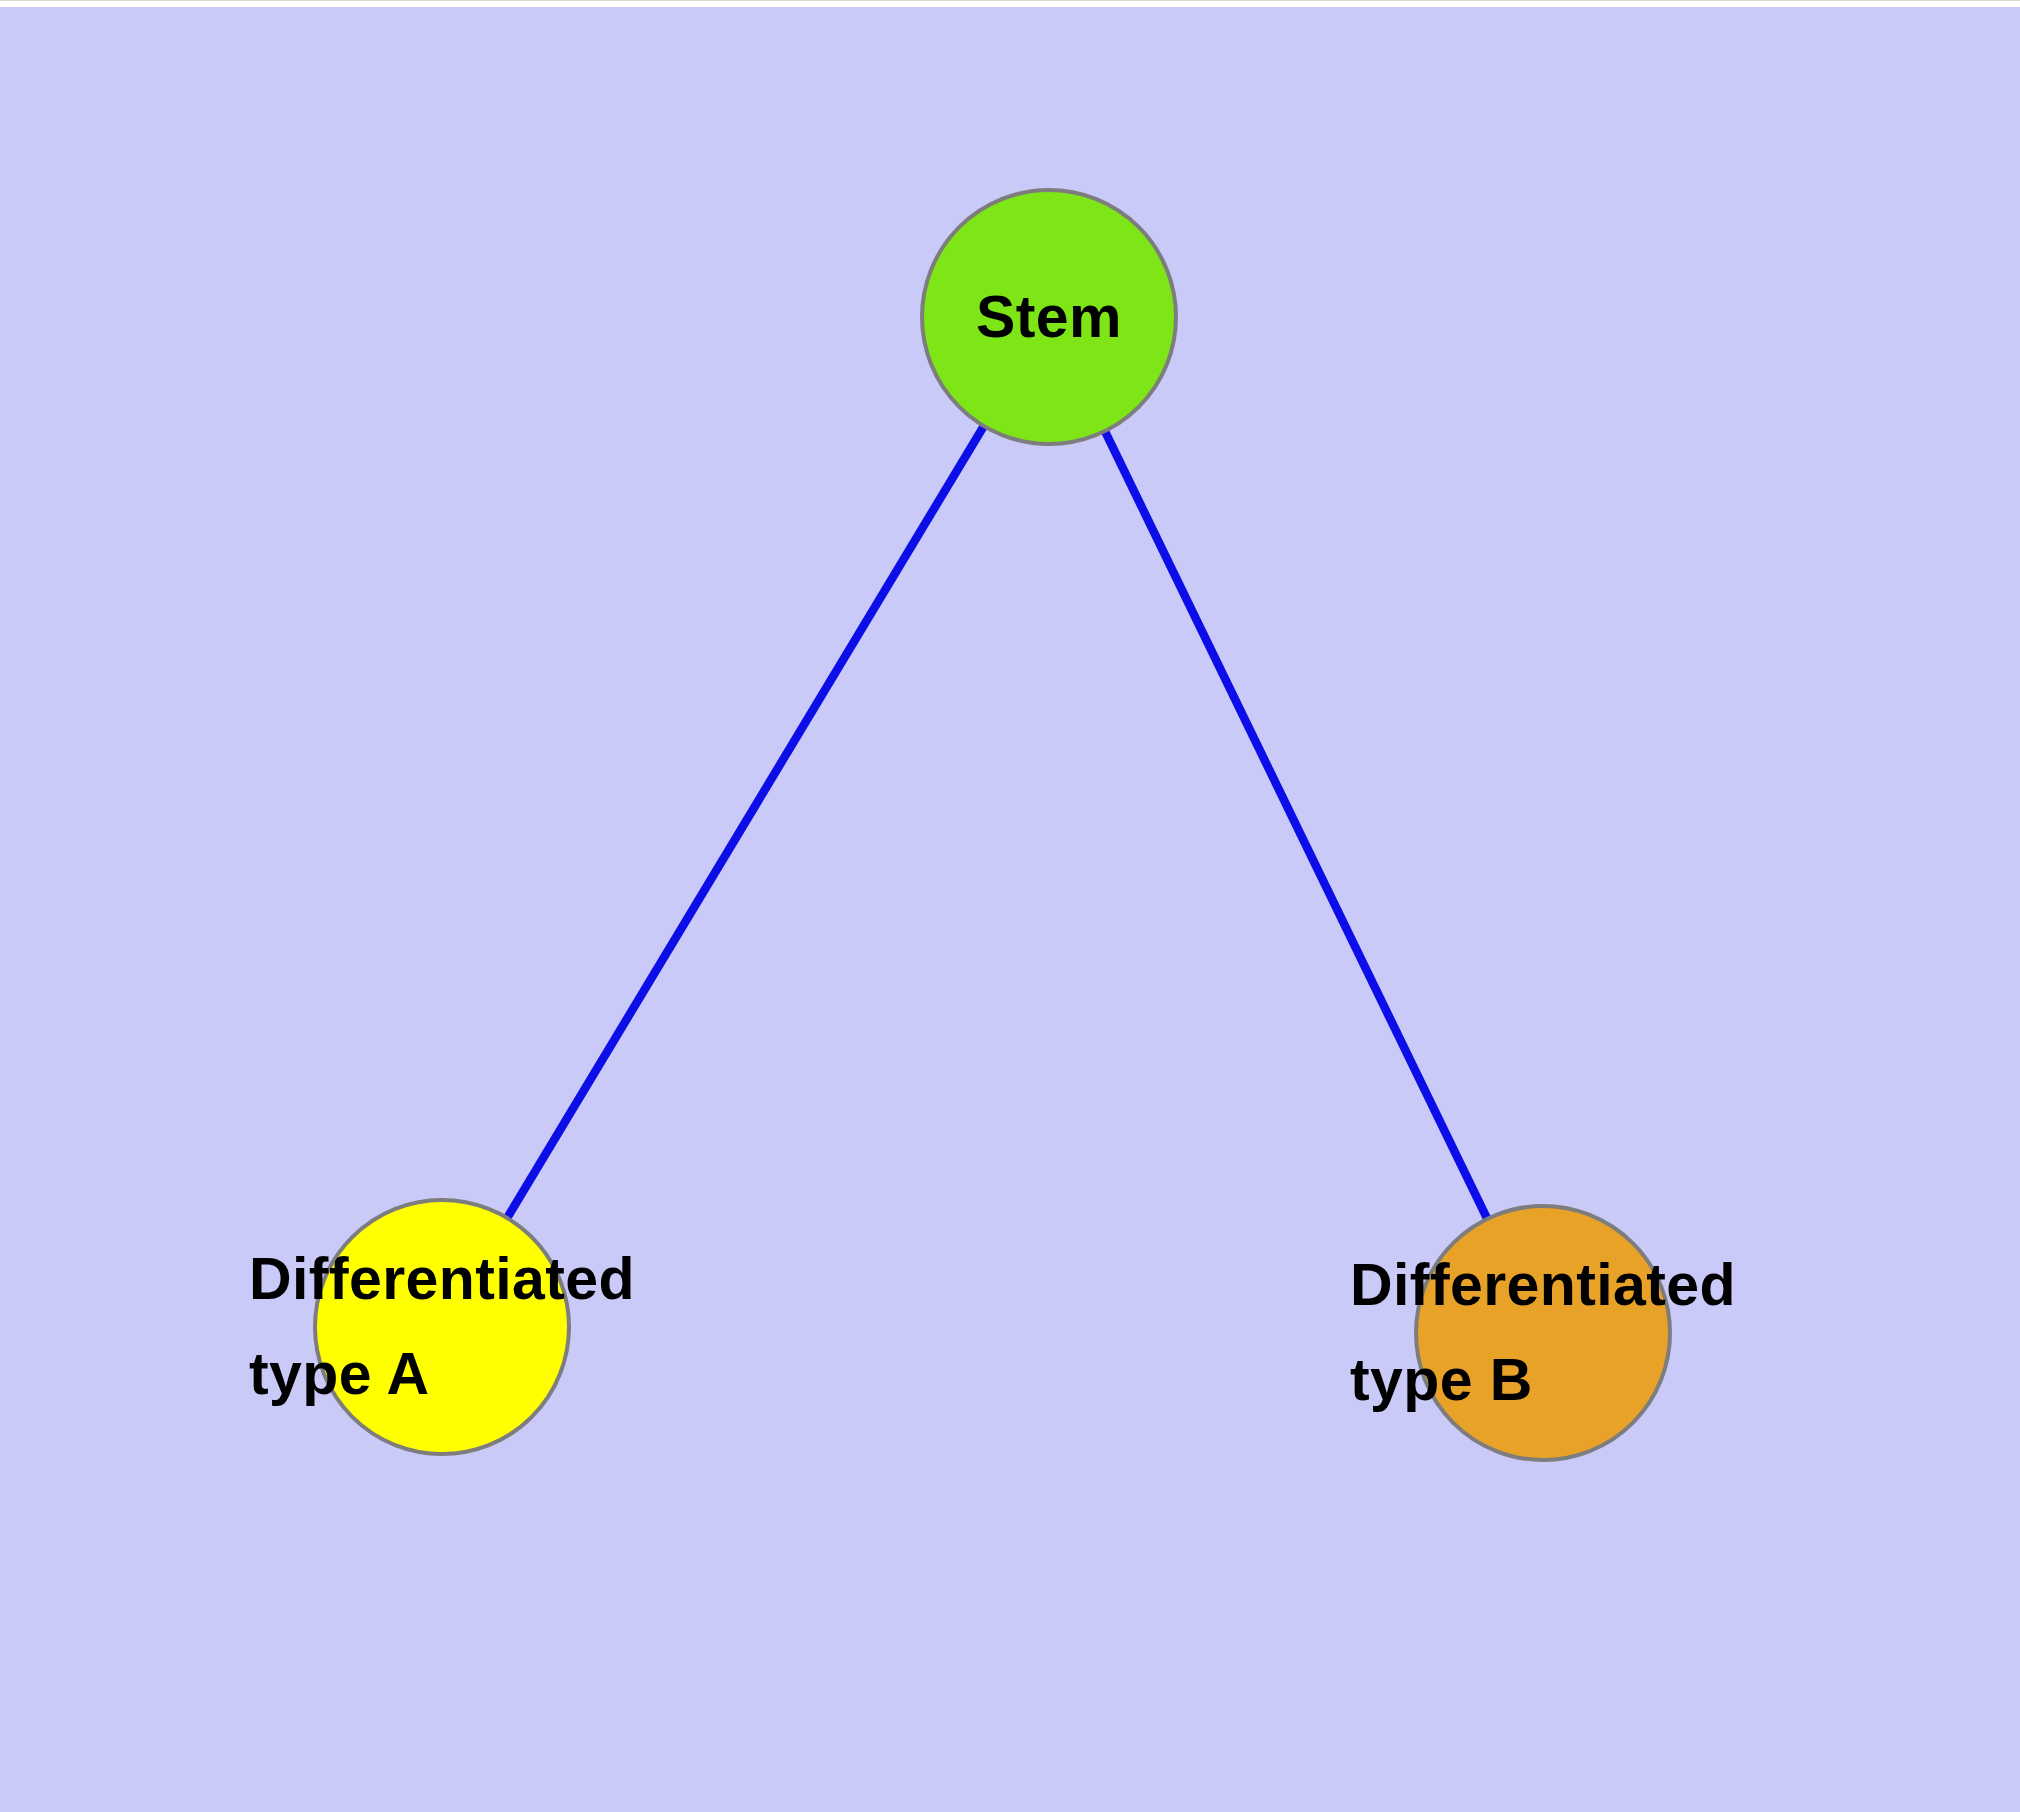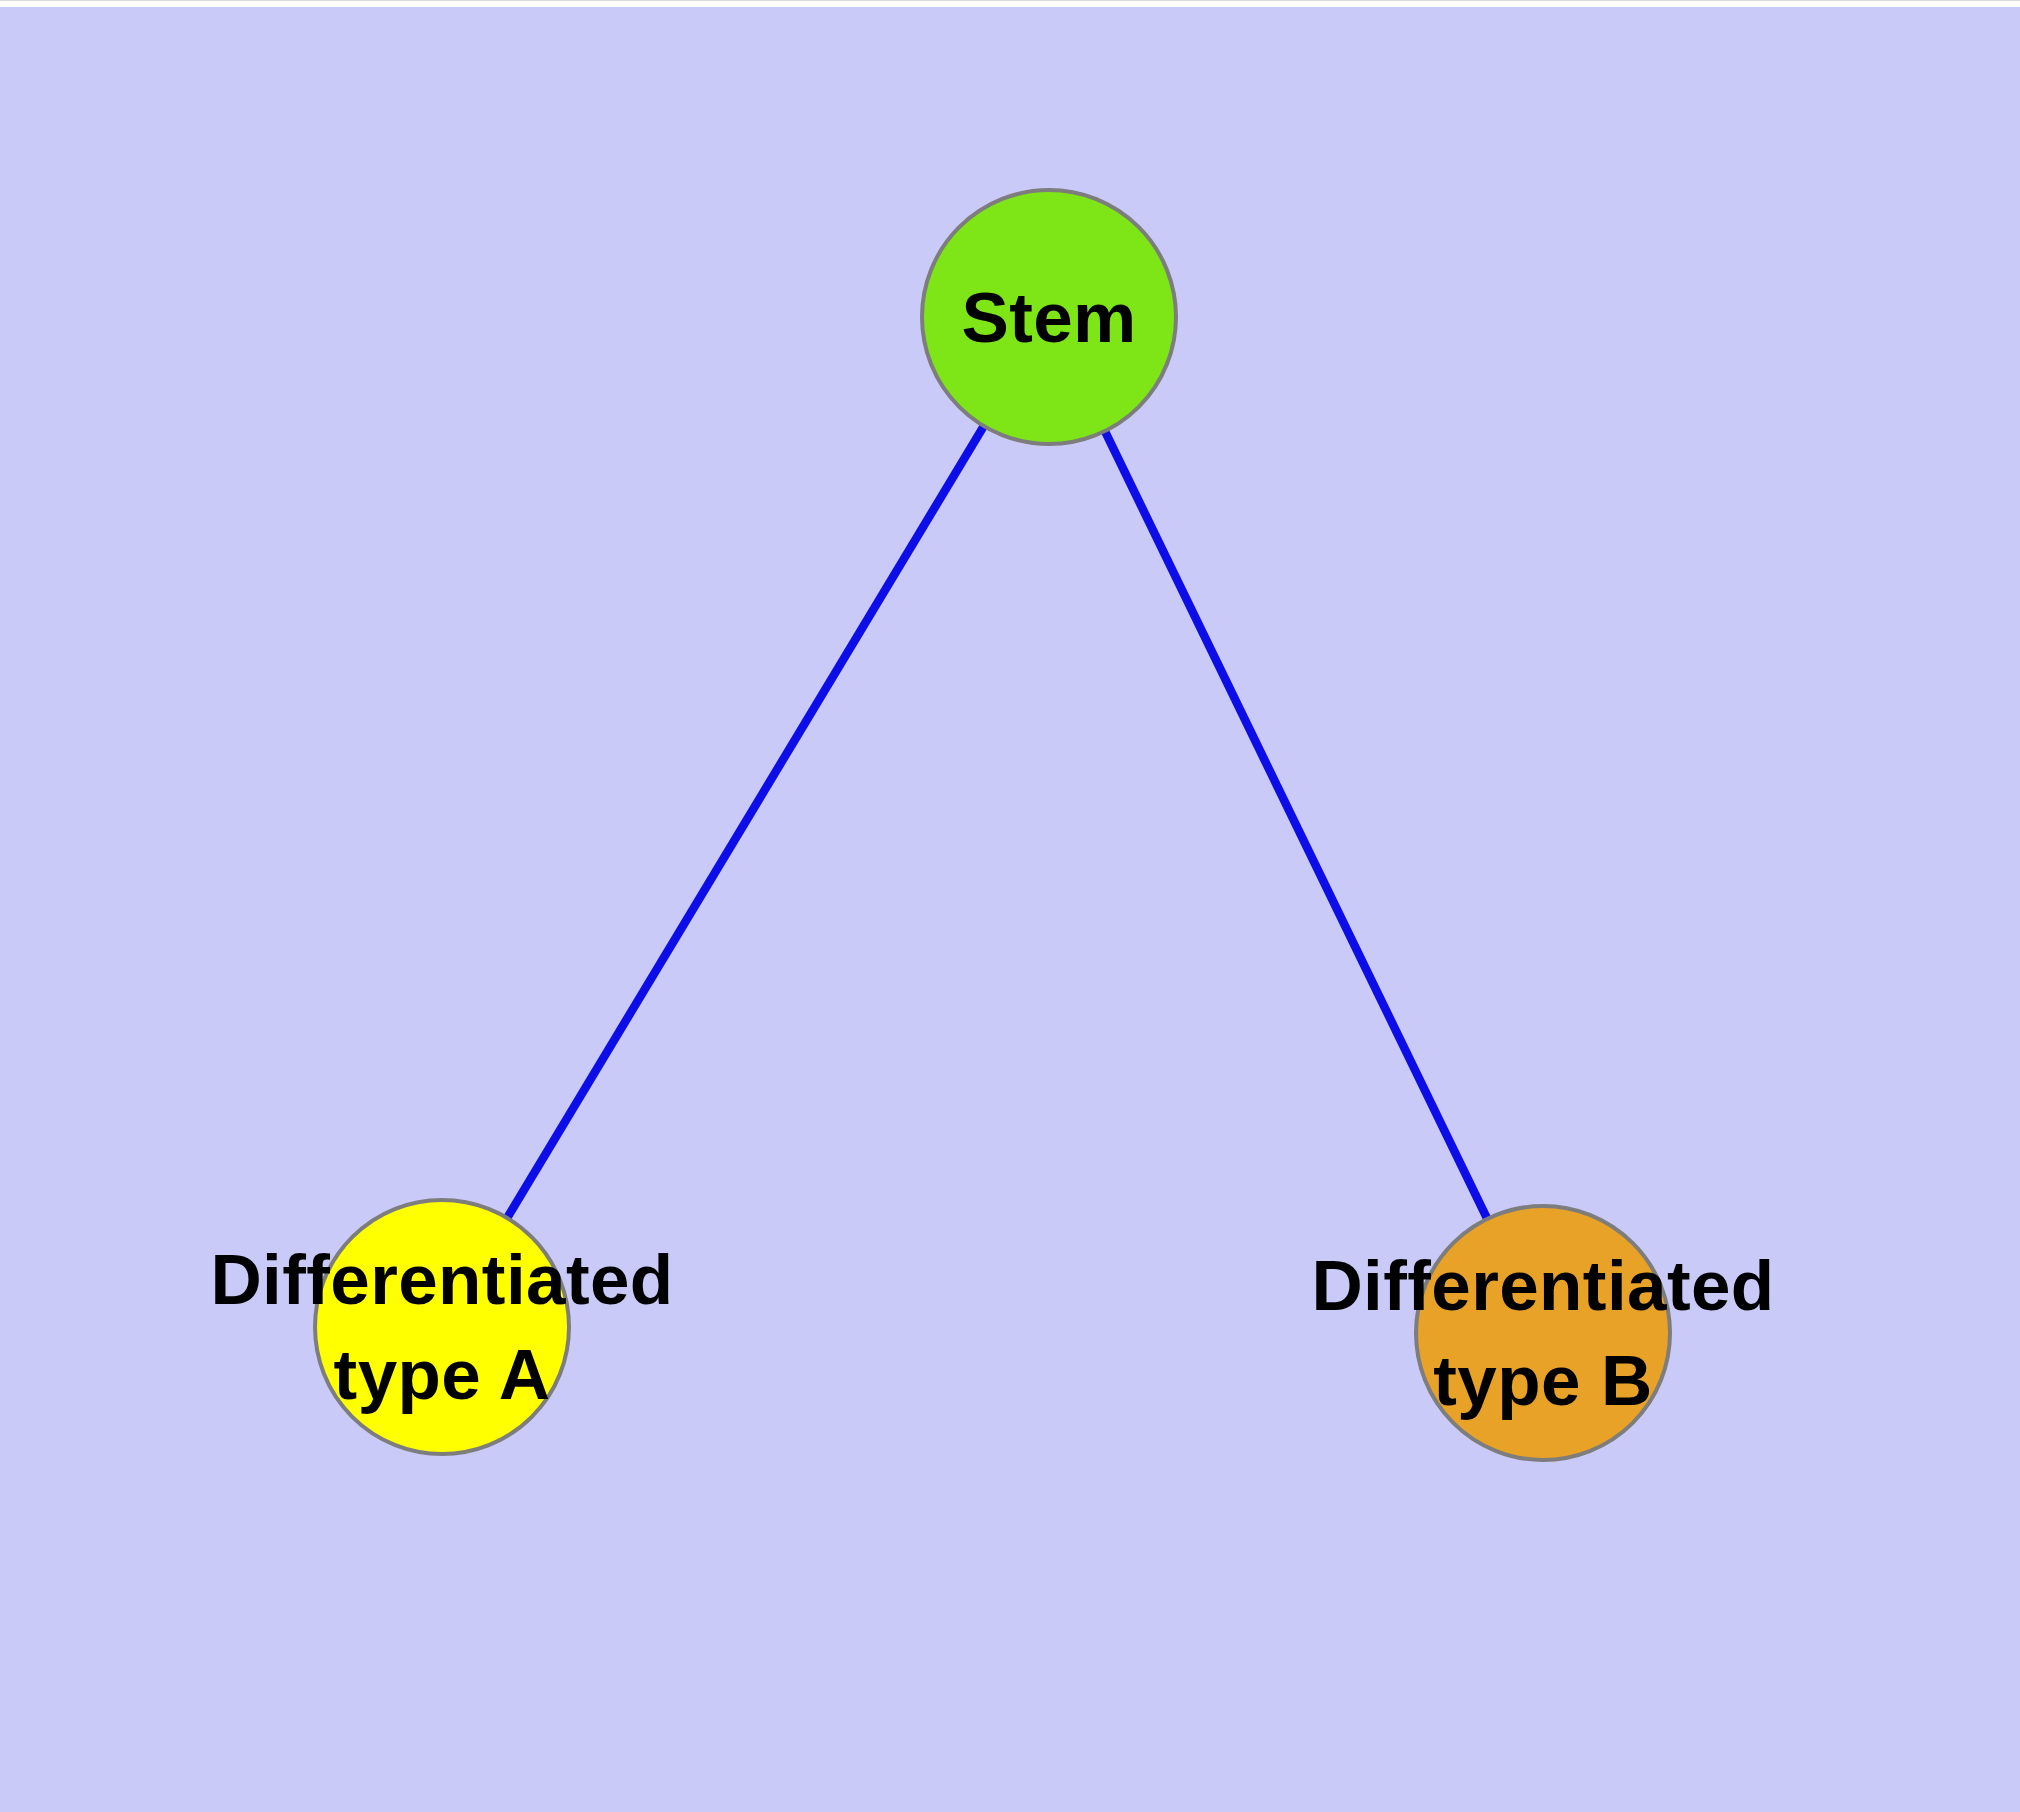--- a/index.html
+++ b/index.html
@@ -45,24 +45,23 @@
     box-sizing: border-box;
     border-radius: 50%;
     border: 4.2px solid #7d7d7d;
     display: flex;
     align-items: center;
     justify-content: center;
   }
   .node-label {
     flex: none;
     width: max-content;
-    text-align: center;
     white-space: pre-line;
     font-weight: bold;
-    font-size: 71px;
+    font-size: 59px;
     line-height: 95px;
     letter-spacing: 0.4px;
   }
 </style>
 </head>
 <body>
 
 <div id="canvas">
   <div id="paper" style="background: rgb(202, 202, 249);"></div>
   <div id="top-strip" style="background: rgb(255, 255, 255); border-top-color: rgb(216, 216, 216);"></div>

